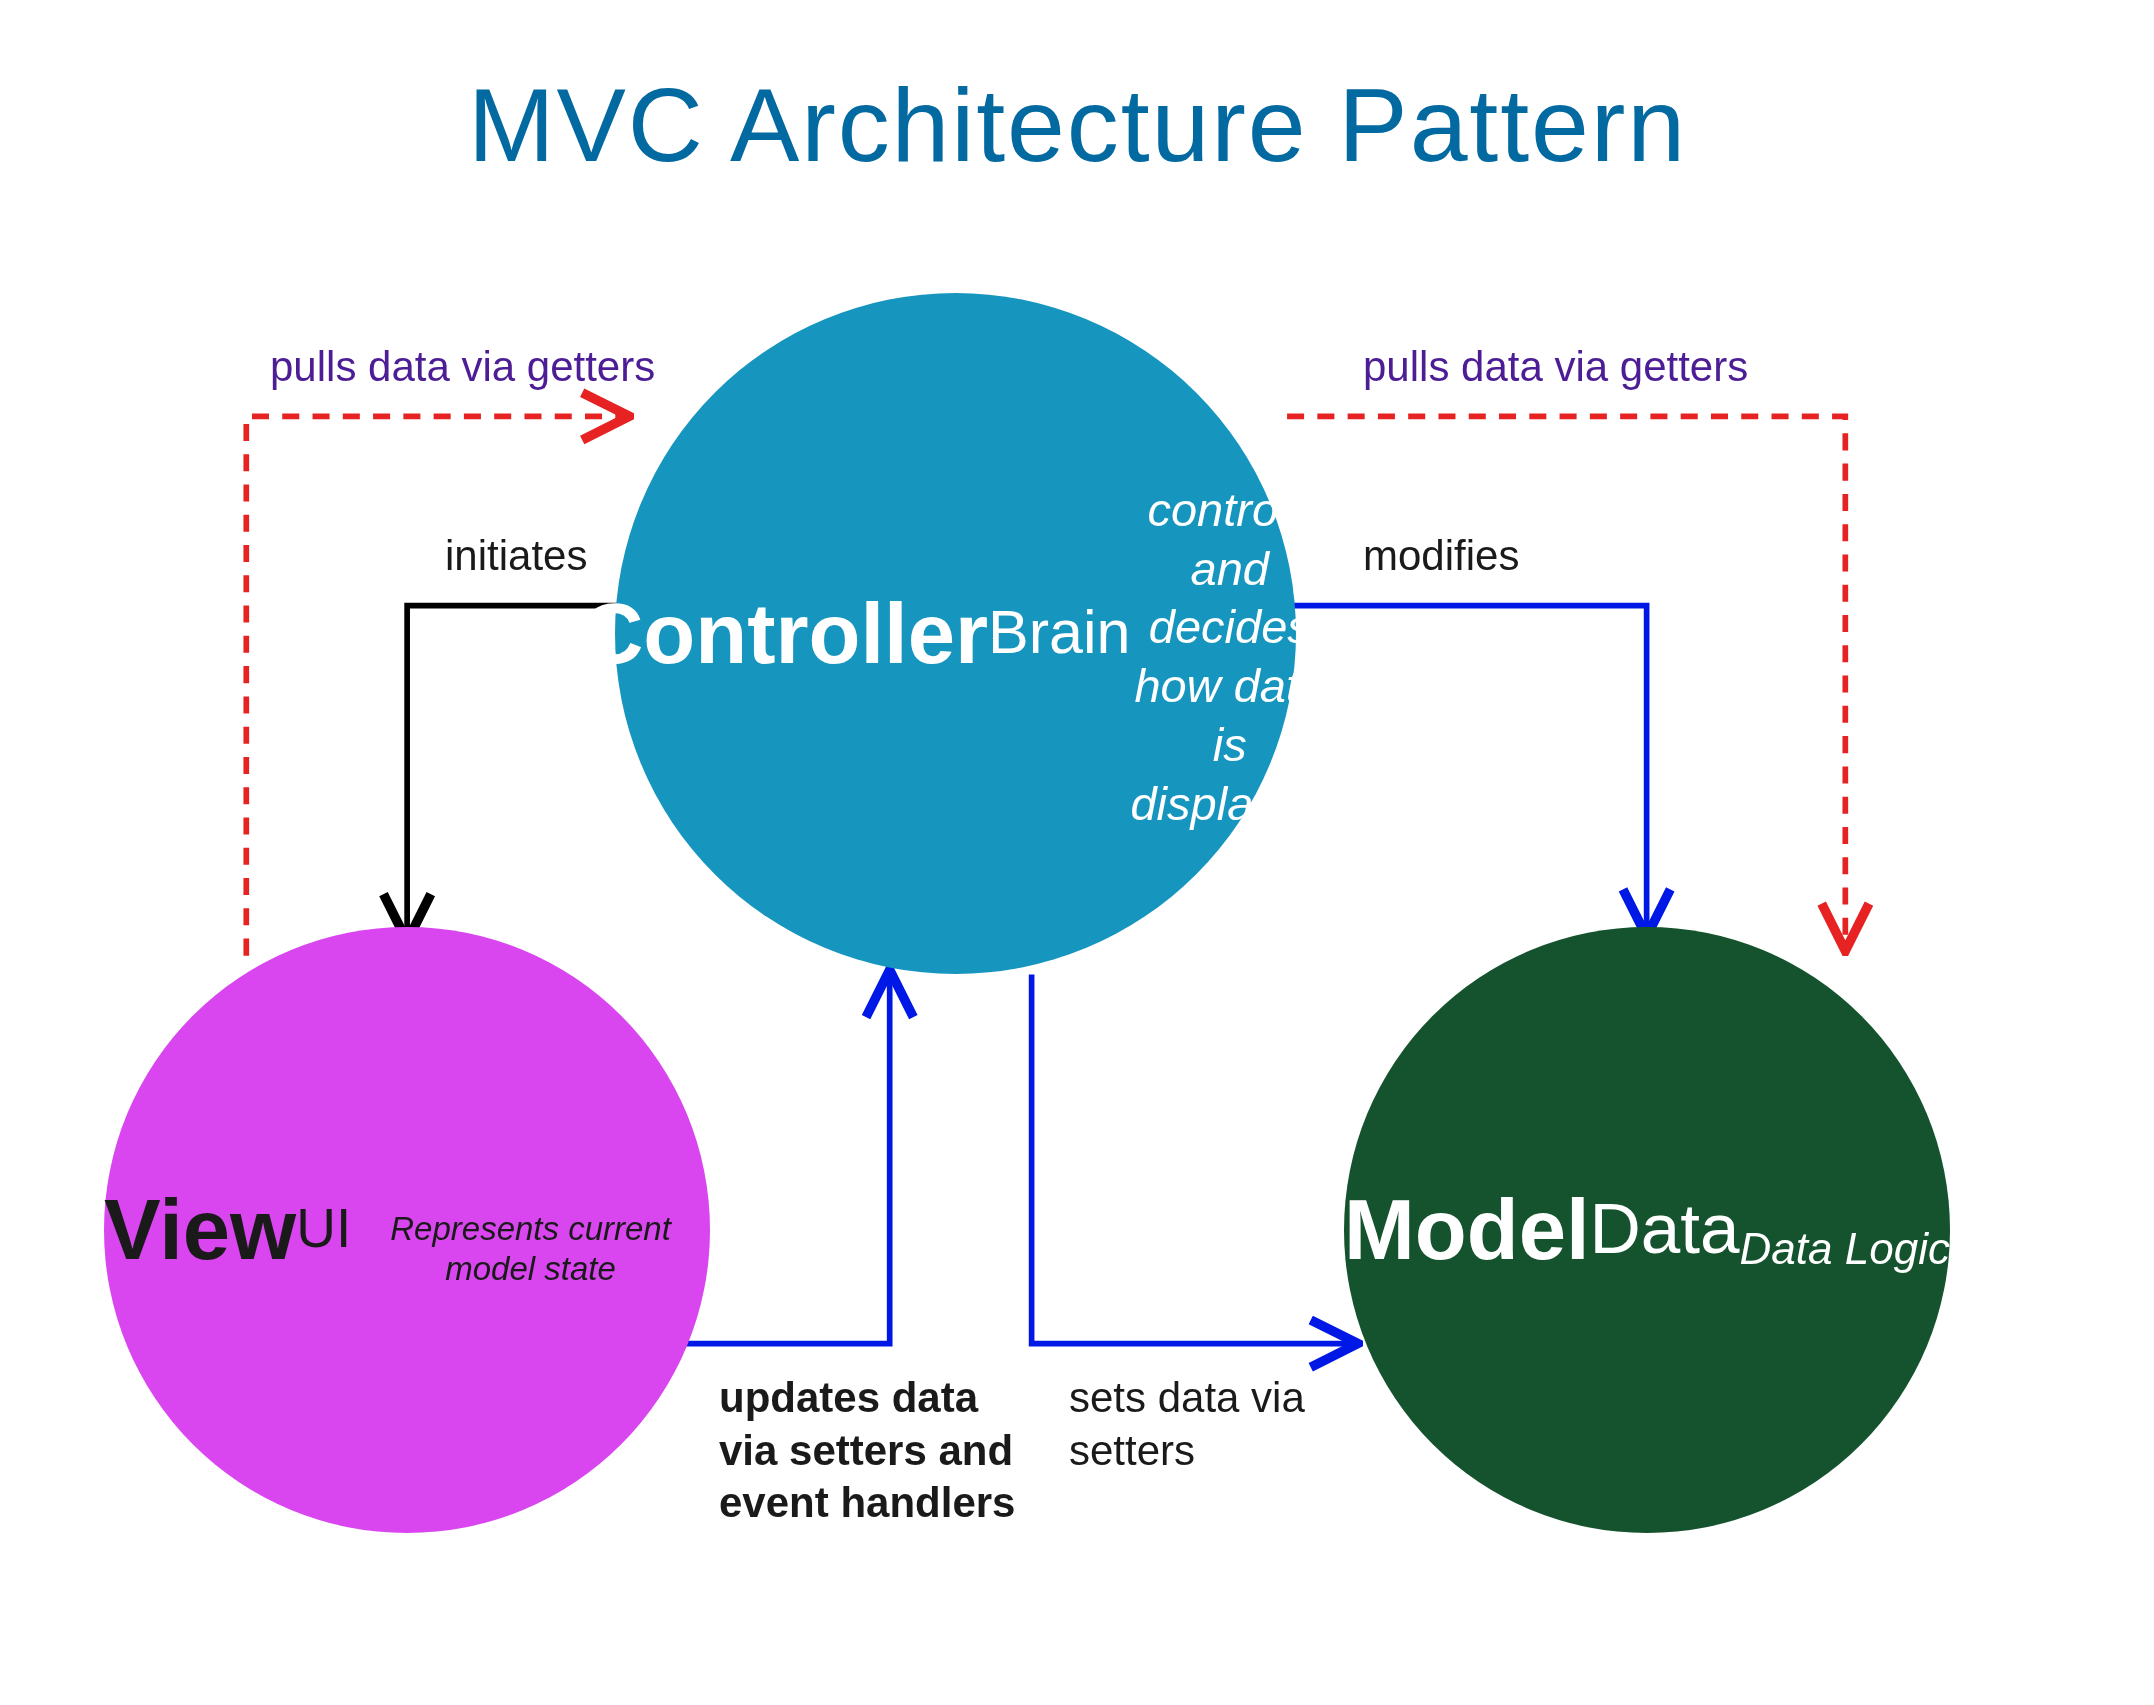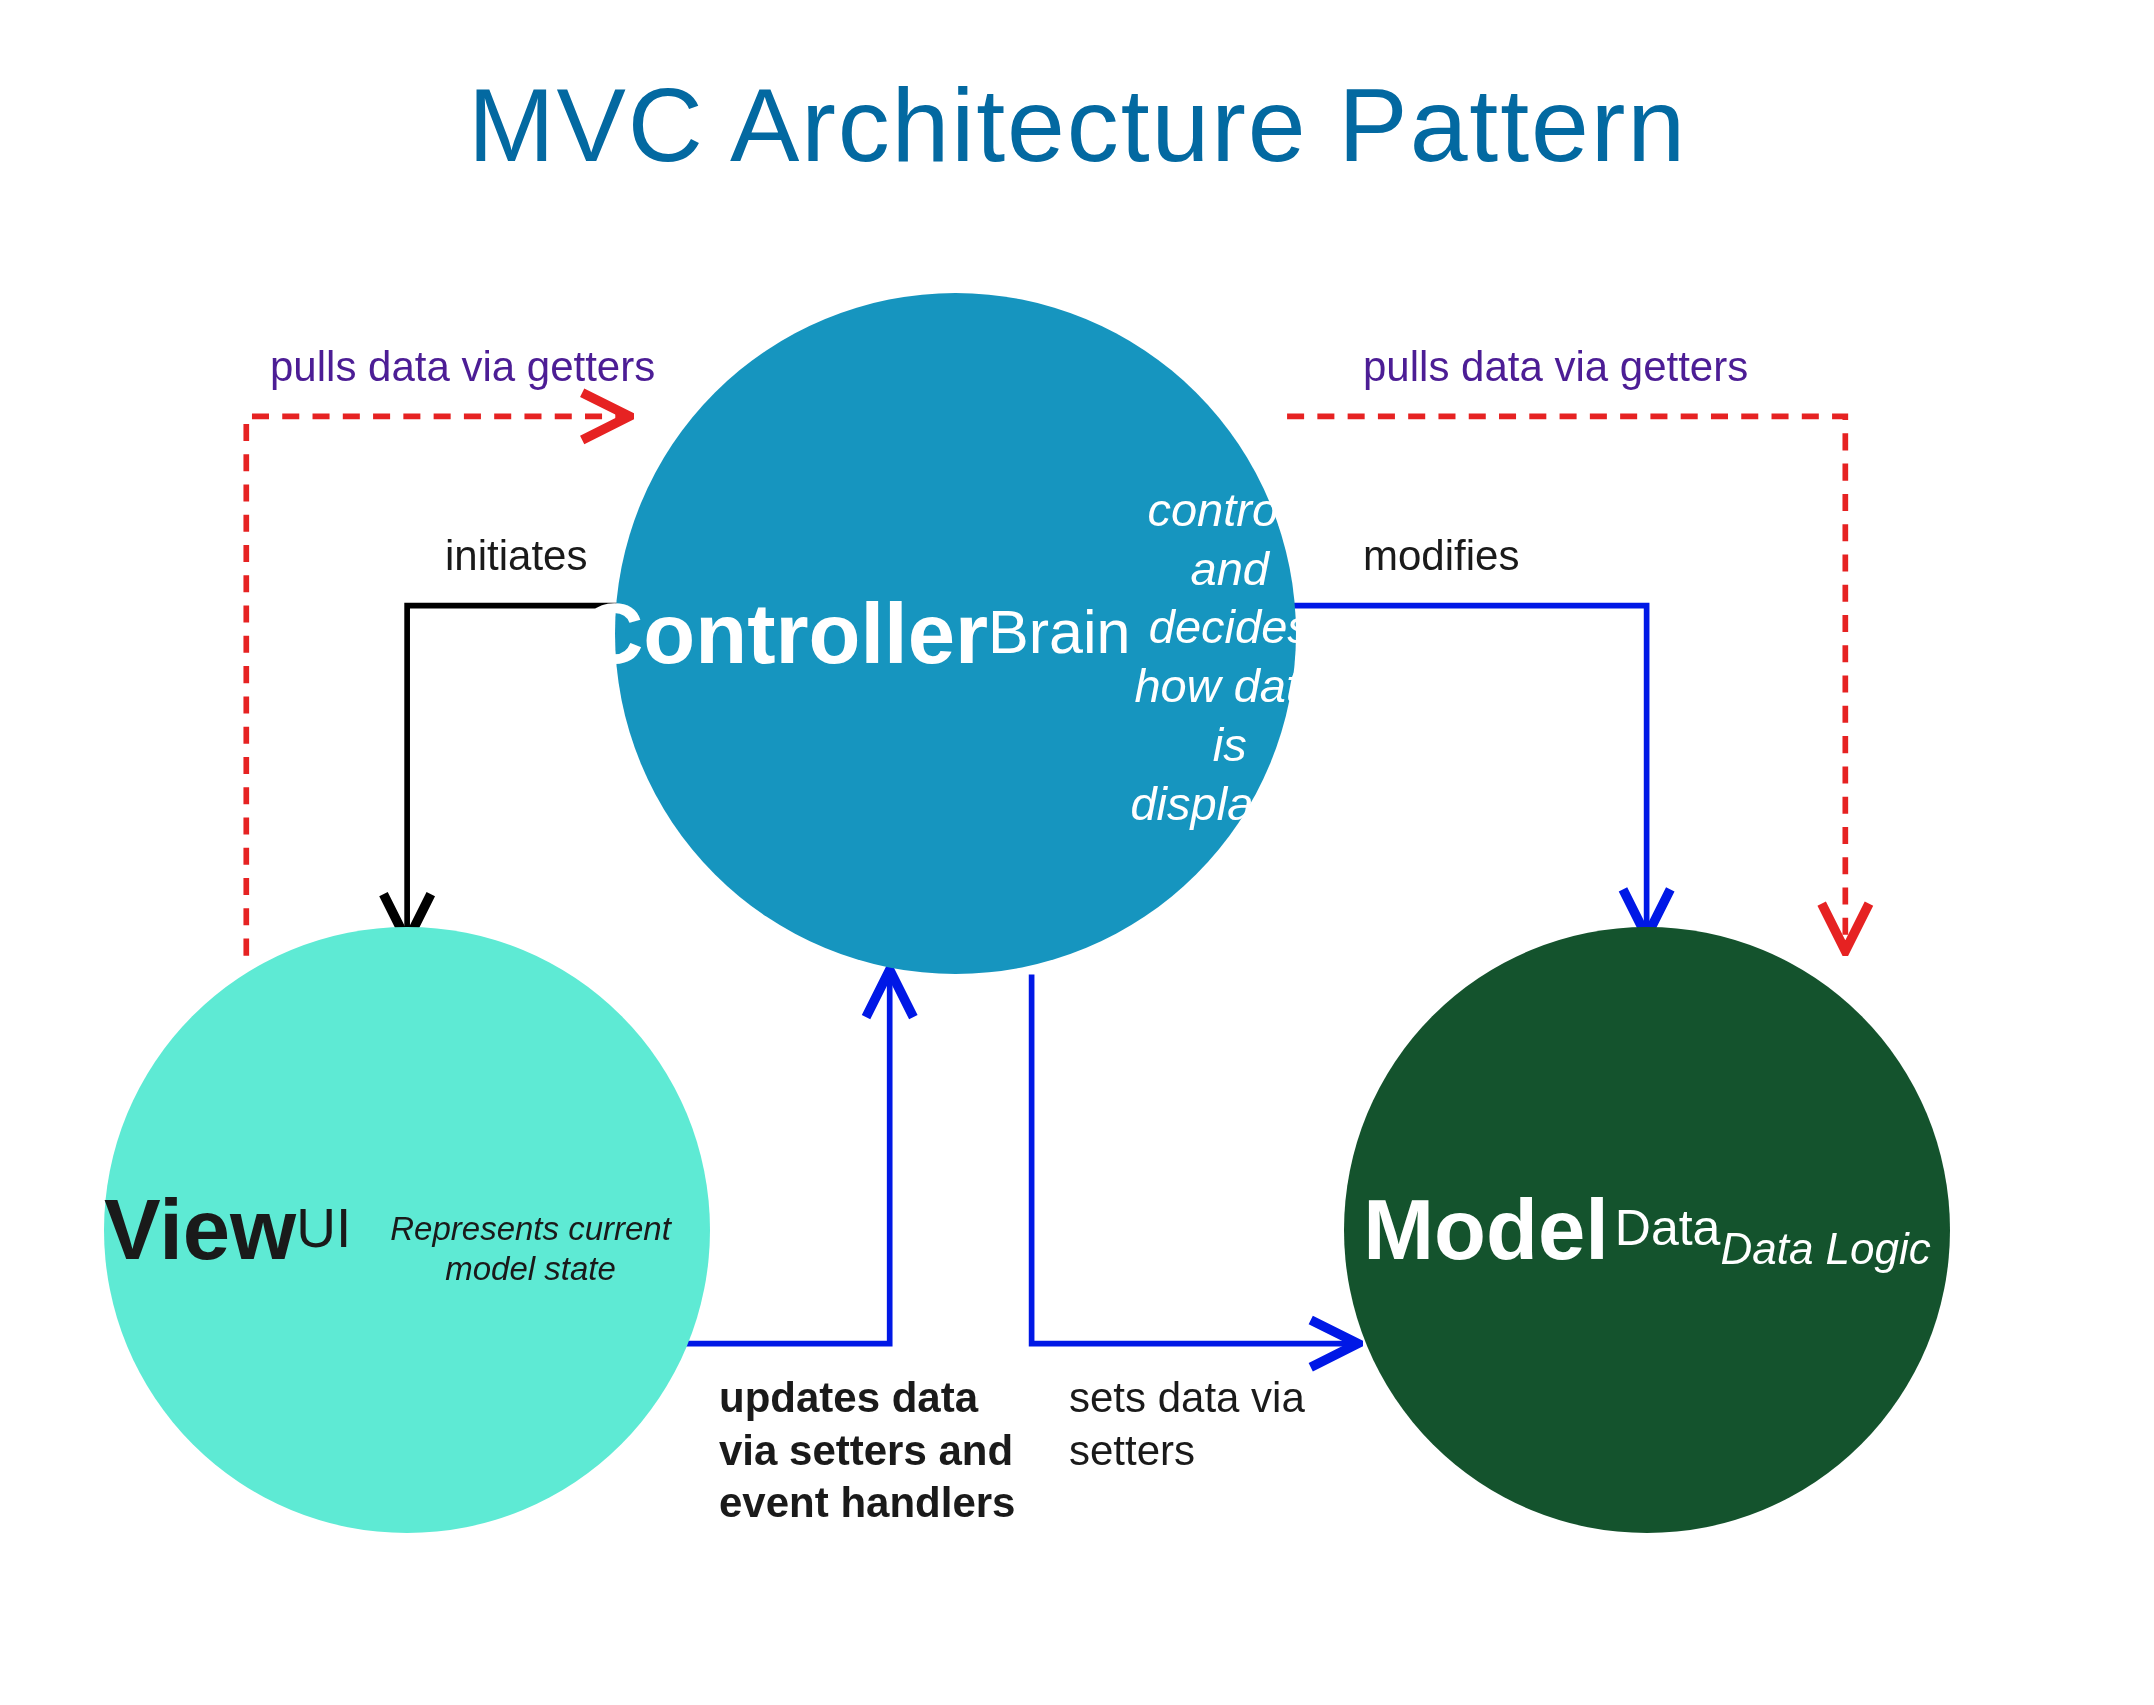--- a/index.html
+++ b/index.html
@@ -56,37 +56,37 @@
   }
   .controller .name { font-size: 85px; }
   .controller .role { font-size: 61px; margin-top: -3.8px; }
   .controller .desc { font-size: 47px; margin-top: 47px; line-height: 1.25; max-width: 530px; }
   
   .view {
     left: 104px;
     top: 927px;
     width: 606px;
     height: 606px;
-    background: #5eead4;
+    background: #d946ef;
     color: #1a1a1a;
   }
   .view .name { font-size: 85px; font-weight: 900; }
   .view .role { font-size: 55px; margin-top: -3.8px; }
   .view .desc { font-size: 33px; margin-top: 38px; line-height: 1.2; max-width: 492px; }
   
   .model {
     left: 1344px;
     top: 927px;
     width: 606px;
     height: 606px;
     background: #14532d;
     color: #ffffff;
   }
   .model .name { font-size: 85px; }
-  .model .role { font-size: 50px; margin-top: -3.8px; margin-left: 6px; }
+  .model .role { font-size: 71px; margin-top: -3.8px; }
   .model .desc { font-size: 44px; margin-top: 38px; line-height: 1.2; }
   
   .edge-label {
     position: absolute;
     font-size: 42px;
     color: #1a1a1a;
     line-height: 1.25;
   }
   .edge-label.red { color: #4c1d95; }
   svg.edges {

